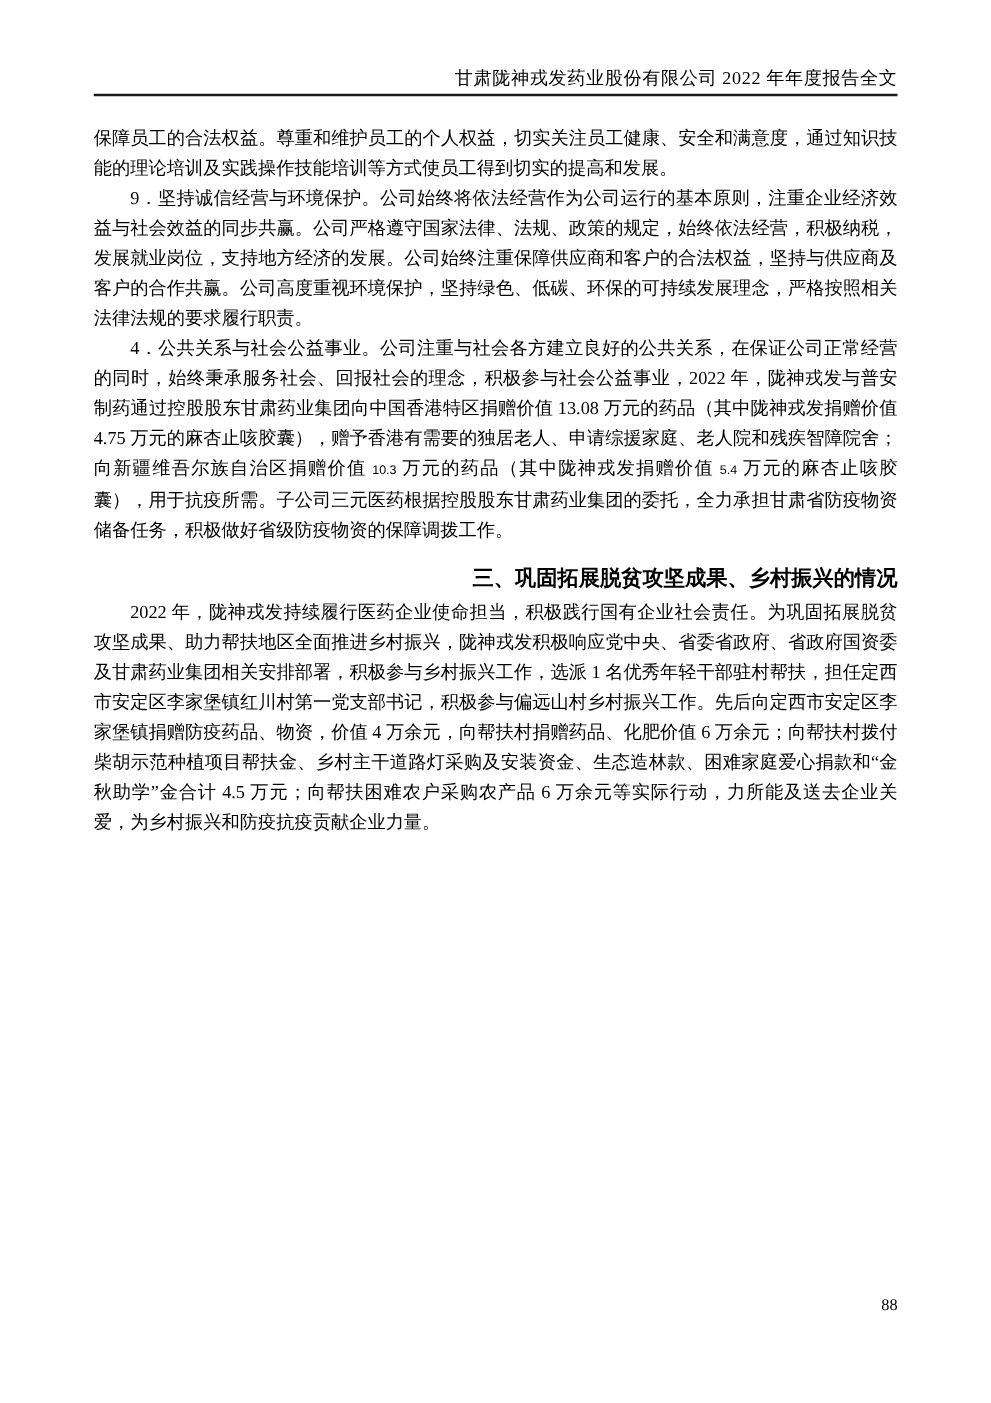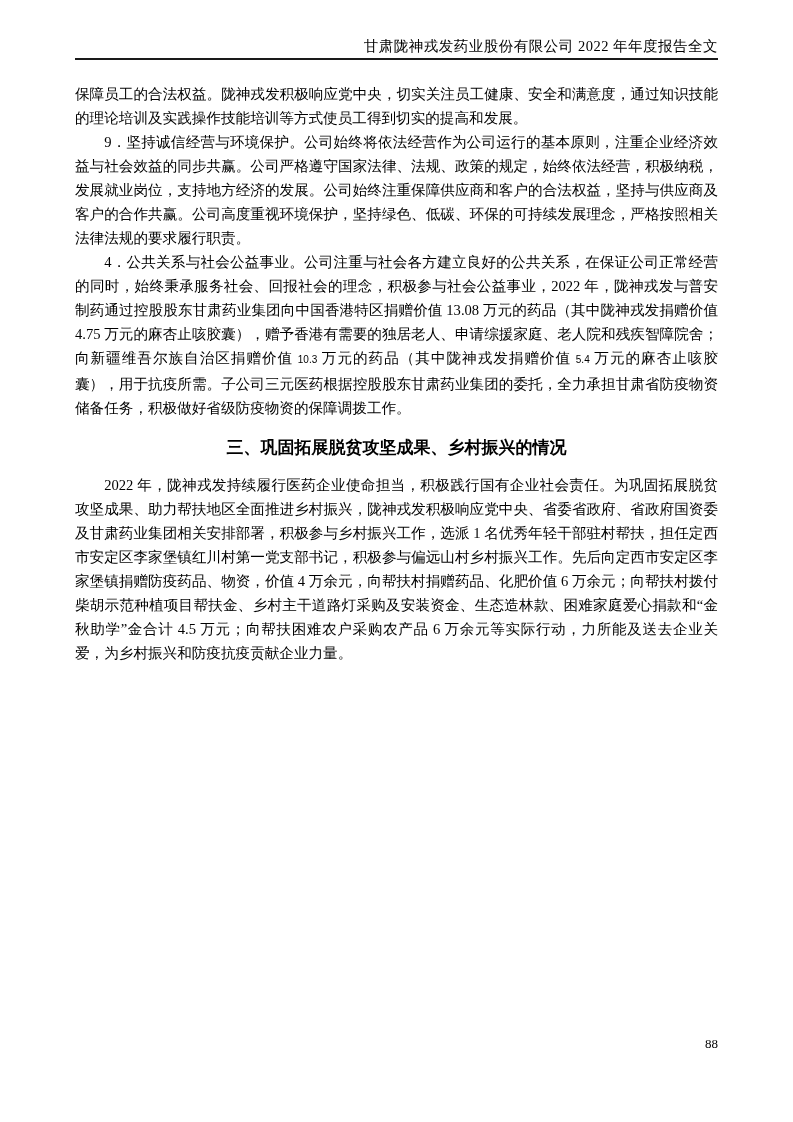--- a/index.html
+++ b/index.html
@@ -16,21 +16,21 @@
     font-family: "Liberation Serif", "DejaVu Serif", serif;
     overflow: hidden;
   }
   .content {
     position: absolute;
     left: 75px;
     top: 0;
     width: 643px;
   }
   .header-title {
-    padding-top: 37px;
+    padding-top: 54px;
     text-align: right;
     font-size: 14.5px;
     line-height: 18px;
     letter-spacing: 0.5px;
   }
   .header-rule {
     margin-top: 3px;
     border: none;
     border-bottom: 2px solid #1a1a1a;
     height: 0;
@@ -42,27 +42,27 @@
     text-align: justify;
   }
   .body-text p {
     margin: 0;
     text-indent: 2em;
   }
   .body-text p.no-indent {
     text-indent: 0;
   }
   .section-heading {
-    font-family: Liberation Sans, sans-serif;
+    font-family: Liberation Mono, monospace;
     font-size: 17px;
     font-weight: 700;
     line-height: 24px;
-    margin: 16px 0 13px 0;
+    margin: 16px 0 1px 0;
     text-indent: 0;
-    text-align: center;
+    text-align: right;
   }
   .num-sans {
     font-family: "Liberation Sans", "DejaVu Sans", sans-serif;
     font-weight: 400;
     font-size: 10px;
   }
   .page-number {
     position: absolute;
     top: 1036px;
     right: 75px;
@@ -76,21 +76,21 @@
 <div class="page">
   <div class="content">
 
     <header>
       <div class="header-title">甘肃陇神戎发药业股份有限公司 2022 年年度报告全文</div>
       <div class="header-rule"></div>
     </header>
 
     <main class="body-text">
 
-      <p class="no-indent">保障员工的合法权益。陇神戎发积极响应党中央，切实关注员工健康、安全和满意度，通过知识技能的理论培训及实践操作技能培训等方式使员工得到切实的提高和发展。</p>
+      <p class="no-indent">保障员工的合法权益。尊重和维护员工的个人权益，切实关注员工健康、安全和满意度，通过知识技能的理论培训及实践操作技能培训等方式使员工得到切实的提高和发展。</p>
 
       <p>9．坚持诚信经营与环境保护。公司始终将依法经营作为公司运行的基本原则，注重企业经济效益与社会效益的同步共赢。公司严格遵守国家法律、法规、政策的规定，始终依法经营，积极纳税，发展就业岗位，支持地方经济的发展。公司始终注重保障供应商和客户的合法权益，坚持与供应商及客户的合作共赢。公司高度重视环境保护，坚持绿色、低碳、环保的可持续发展理念，严格按照相关法律法规的要求履行职责。</p>
 
       <p><span>4．公共关系与社会公益事业。公司注重与社会各方建立良好的公共关系，在保证公司正常经营的同时，始终秉承服务社会、回报社会的理念，积极参与社会公益事业，2022 年，陇神戎发与普安制药通过控股股东甘肃药业集团向中国香港特区捐赠价值 13.08 万元的药品（其中陇神戎发捐赠价值 4.75 万元的麻杏止咳胶囊），赠予香港有需要的独居老人、申请综援家庭、老人院和残疾智障院舍；向新疆维吾尔族自治区捐赠价值 </span><span class="num-sans">10.3</span><span> 万元的药品（其中陇神戎发捐赠价值 </span><span class="num-sans">5.4</span><span> 万元的麻杏止咳胶囊），用于抗疫所需。子公司三元医药根据控股股东甘肃药业集团的委托，全力承担甘肃省防疫物资储备任务，积极做好省级防疫物资的保障调拨工作。</span></p>
 
       <h2 class="section-heading">三、巩固拓展脱贫攻坚成果、乡村振兴的情况</h2>
 
       <p>2022 年，陇神戎发持续履行医药企业使命担当，积极践行国有企业社会责任。为巩固拓展脱贫攻坚成果、助力帮扶地区全面推进乡村振兴，陇神戎发积极响应党中央、省委省政府、省政府国资委及甘肃药业集团相关安排部署，积极参与乡村振兴工作，选派 1 名优秀年轻干部驻村帮扶，担任定西市安定区李家堡镇红川村第一党支部书记，积极参与偏远山村乡村振兴工作。先后向定西市安定区李家堡镇捐赠防疫药品、物资，价值 4 万余元，向帮扶村捐赠药品、化肥价值 6 万余元；向帮扶村拨付柴胡示范种植项目帮扶金、乡村主干道路灯采购及安装资金、生态造林款、困难家庭爱心捐款和“金秋助学”金合计 4.5 万元；向帮扶困难农户采购农产品 6 万余元等实际行动，力所能及送去企业关爱，为乡村振兴和防疫抗疫贡献企业力量。</p>
 
     </main>

